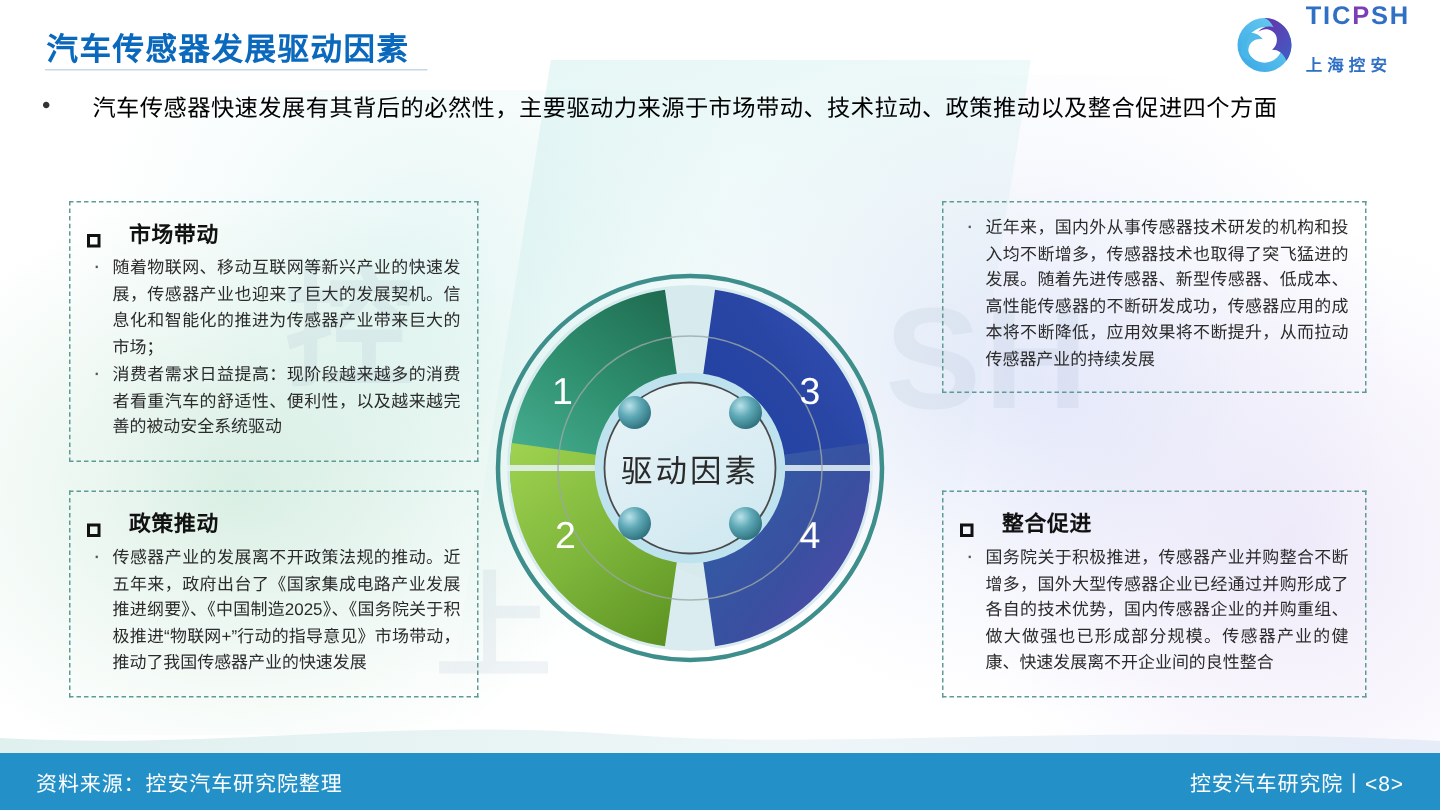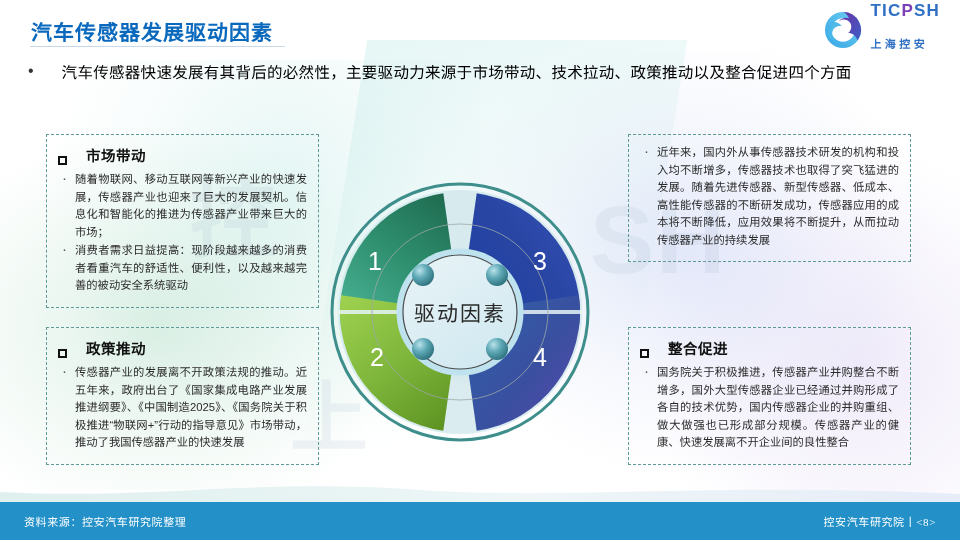--- a/index.html
+++ b/index.html
@@ -126,21 +126,21 @@
   #num-3{ left:208px; top:72px; }
   #num-4{ left:208px; top:168px; }
 
   
   .footer{
     position:absolute; left:0; bottom:0; width:960px; height:38px;
     background:#2391c8;
     display:flex; align-items:center; justify-content:space-between;
     padding:0 24px;
   }
-  .footer-text{ color:#ffffff; font-size:11px; letter-spacing:0.6px;font-family:Liberation Serif, serif; }
+  .footer-text{ color:#ffffff; font-size:14px; letter-spacing:0.6px; }
   .footer-wave{
     position:absolute; left:0; bottom:38px; width:960px; height:26px;
     pointer-events:none;
   }
 </style>
 </head>
 <body>
 
 <div class="bg-layer">
   <div class="bg-diag1"></div>

